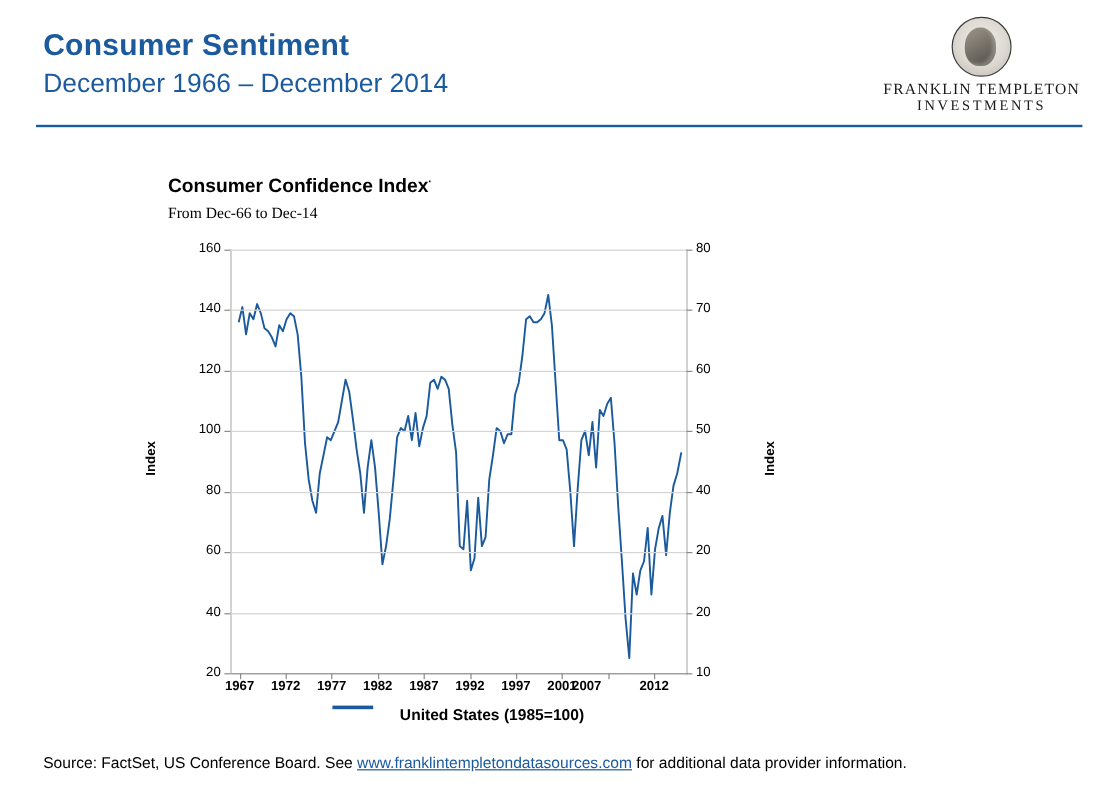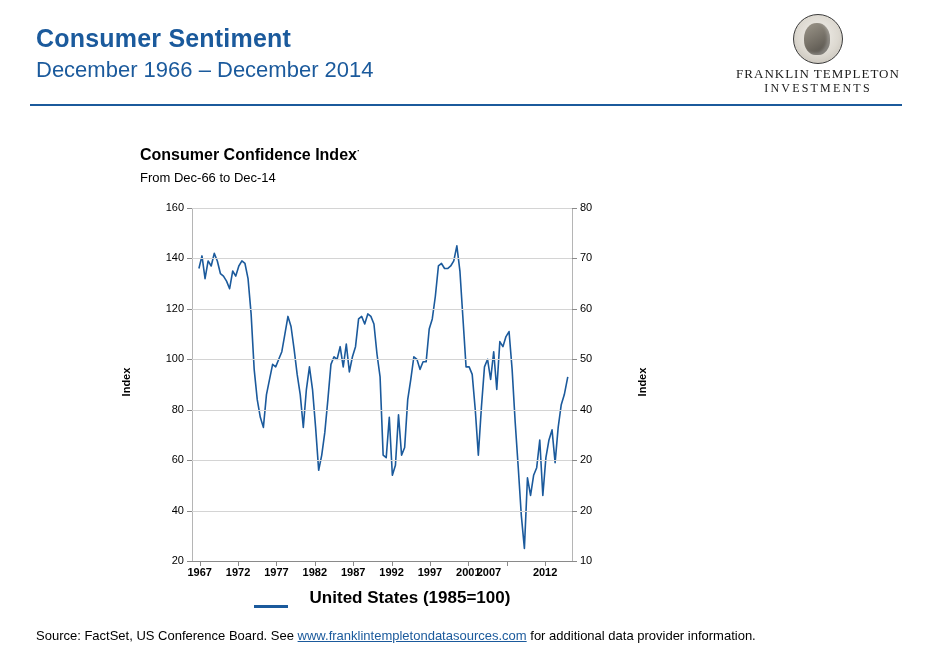--- a/index.html
+++ b/index.html
@@ -111,20 +111,21 @@
   .chart-title-sup {
     font-size: 9px;
     vertical-align: super;
   }
   .chart-subtitle {
     position: absolute;
     left: 140px;
     top: 40px;
     font-size: 13px;
     color: #000;
+    font-family: Liberation Serif, serif;
   }
 
   
   .plot-frame {
     position: absolute;
     left: 192px;
     top: 78px;
     width: 380px;
     height: 353px;
   }
@@ -204,24 +205,24 @@
     left: 0; top: 0;
   }
 
   
   .legend {
     position: absolute;
     left: 192px;
     top: 458px;
     width: 380px;
     display: flex;
-    align-items: flex-end;
+    align-items: flex-start;
     justify-content: center;
     gap: 22px;
-    font-size: 17px;
+    font-size: 13px;
     font-weight: bold;
   }
   .legend-swatch {
     width: 34px;
     height: 3px;
     background: #1b5a9c;
     display: inline-block;
   }
 
   

